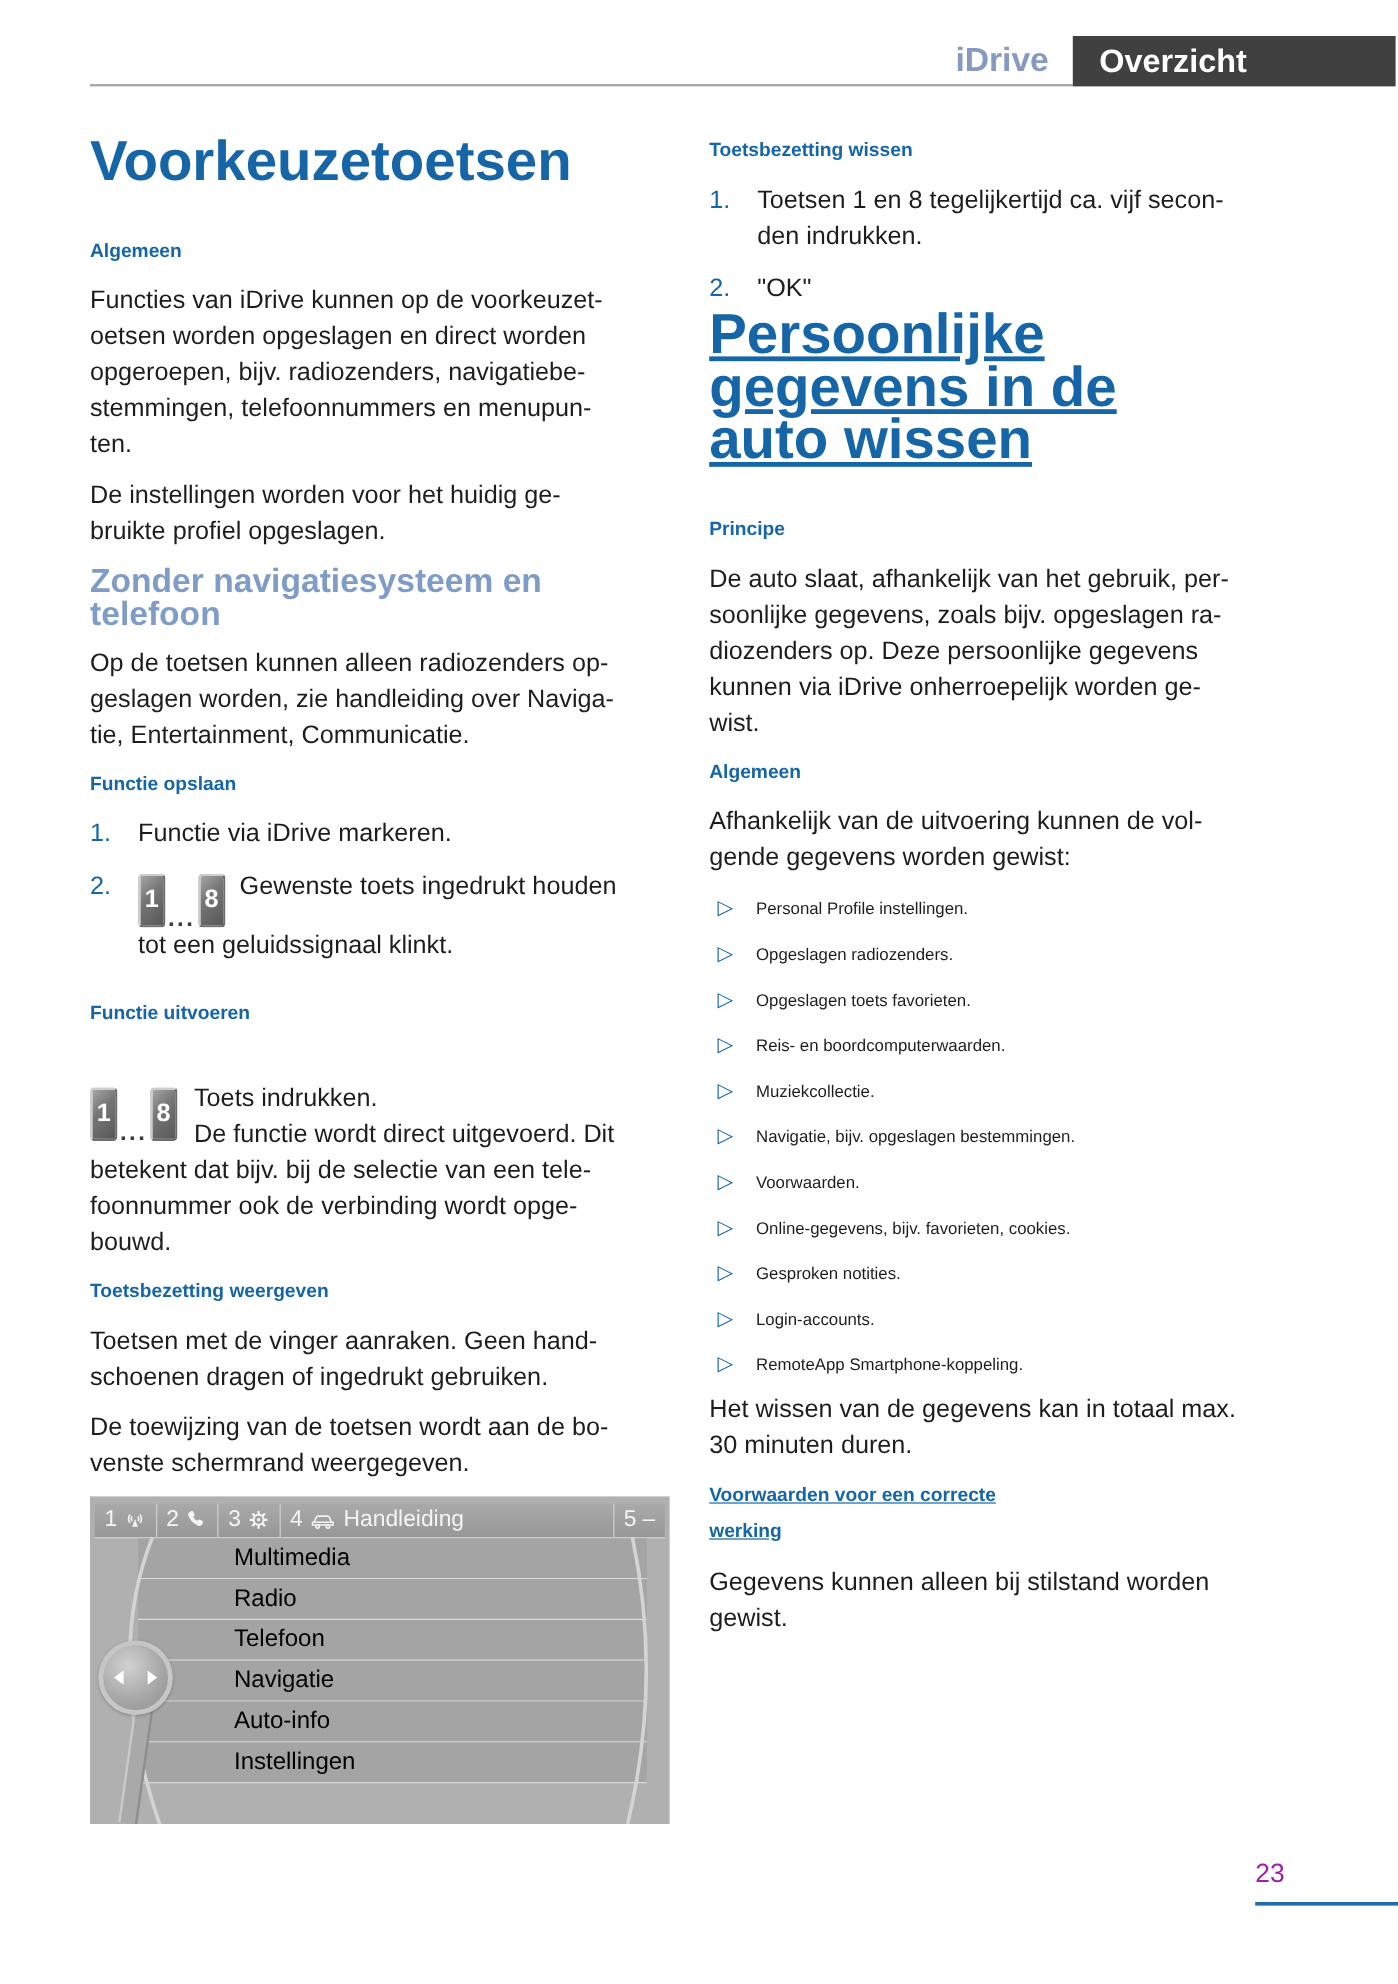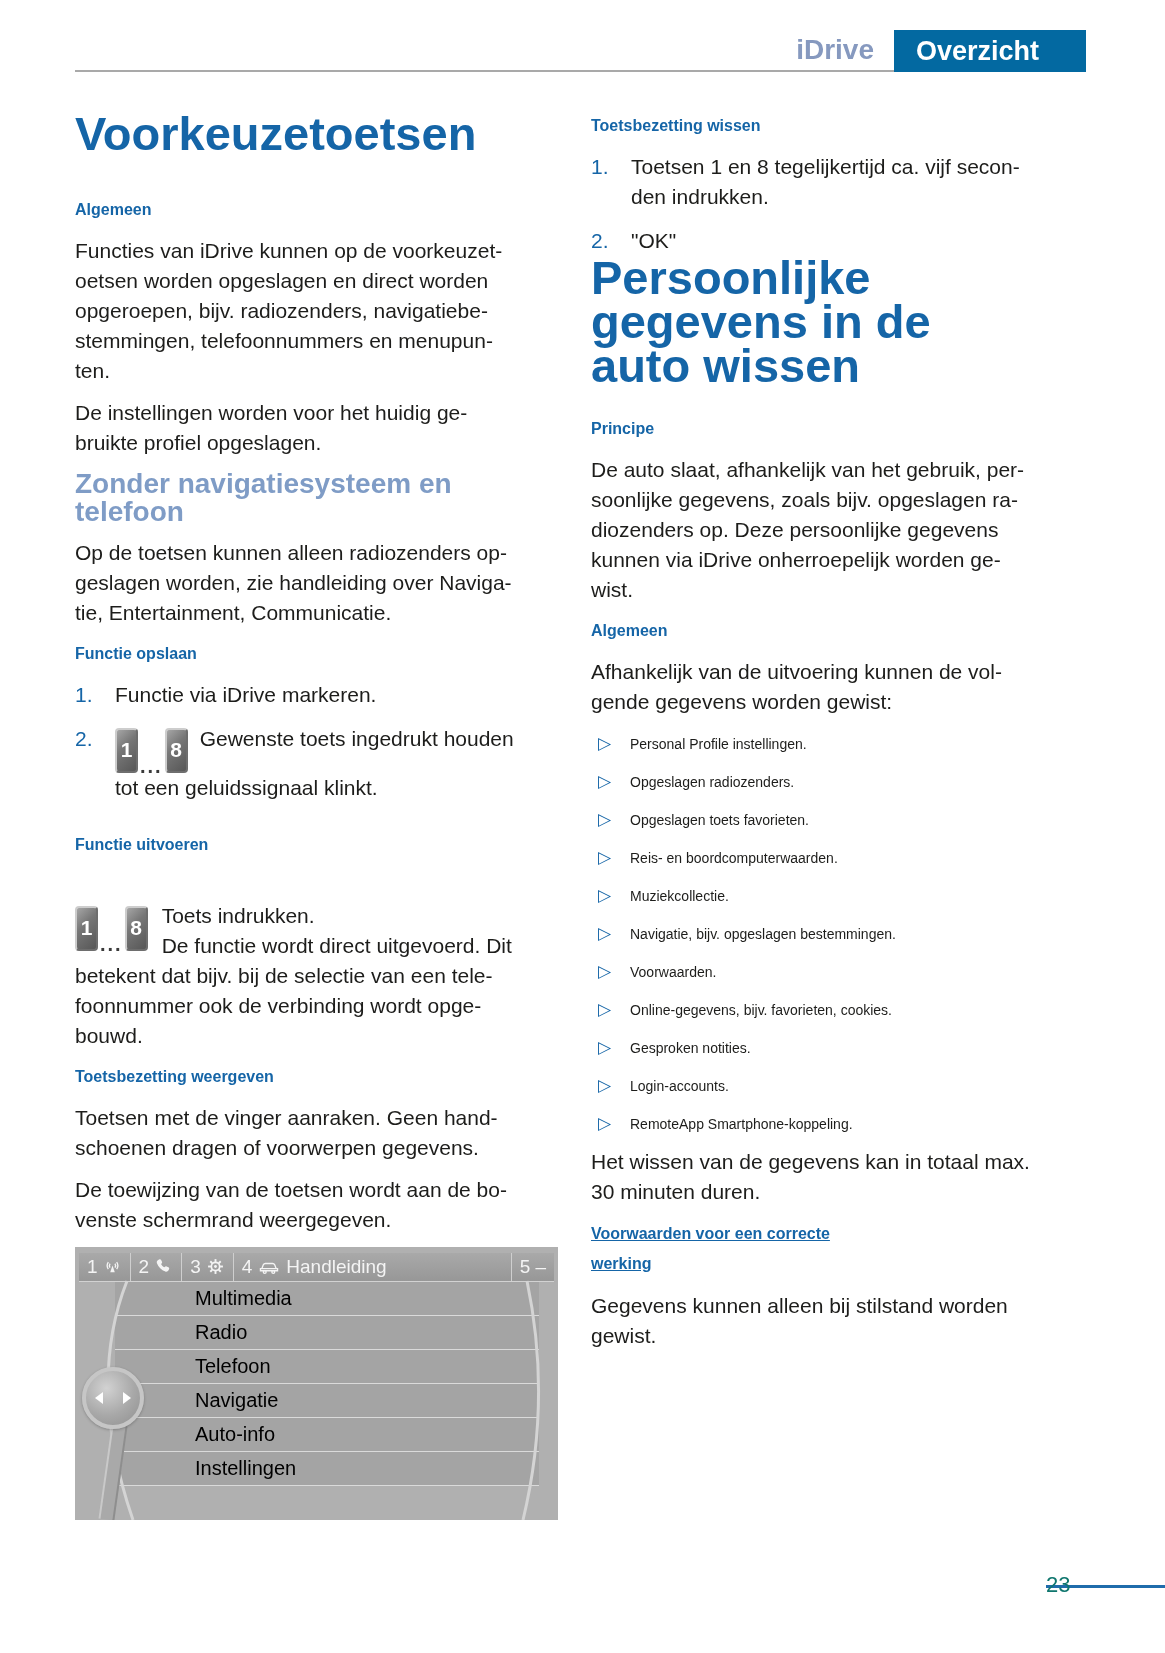--- a/index.html
+++ b/index.html
@@ -2,21 +2,21 @@
 <html><head>
 <meta charset="utf-8">
 <style>
   html,body{margin:0;padding:0;background:#ffffff;}
   .page{position:relative;width:1165px;height:1653px;background:#fff;overflow:hidden;
         font-family:"Liberation Sans", sans-serif;color:#1d1d1b;}
   
   .hdr-rule{position:absolute;left:75px;top:70px;width:819px;height:2px;background:#a9a9a9;}
   .hdr-section{position:absolute;top:30px;right:291px;height:40px;line-height:40px;
                font-size:28px;font-weight:bold;color:#8699bf;}
-  .hdr-box{position:absolute;left:894px;top:30px;width:192px;height:42px;background:#0369a1;
+  .hdr-box{position:absolute;left:894px;top:30px;width:269px;height:42px;background:#404040;
            display:flex;align-items:center;}
   .hdr-box span{color:#fff;font-weight:bold;font-size:27px;padding-left:22px;}
   
   .col{position:absolute;top:112px;}
   .col-left{left:75px;width:487px;}
   .col-right{left:591px;width:505px;}
   h1.doc{font-size:47px;line-height:44px;font-weight:bold;color:#1565a7;margin:0 0 40px 0;white-space:pre-line;}
   h2.doc{font-size:16px;line-height:28px;font-weight:bold;color:#1565a7;margin:0 0 12px 0;white-space:pre-line;}
   h3.doc{font-size:28px;line-height:28px;font-weight:bold;color:#7f9cc6;margin:0 0 12px 0;}
   p.doc{font-size:21px;line-height:30px;margin:0 0 12px 0;white-space:pre-line;}
@@ -58,21 +58,21 @@
         background:radial-gradient(circle at 38% 32%,#d2d2d2,#a8a8a8 55%,#8f8f8f 100%);
         border:4px solid #c6c6c6;box-shadow:0 1px 3px rgba(0,0,0,.25);box-sizing:border-box;
         display:flex;align-items:center;justify-content:space-between;padding:0 9px;}
   .arrow-l{width:0;height:0;border-top:6px solid transparent;border-bottom:6px solid transparent;border-right:8px solid #fff;}
   .arrow-r{width:0;height:0;border-top:6px solid transparent;border-bottom:6px solid transparent;border-left:8px solid #fff;}
   .stem{position:absolute;left:30px;top:178px;width:12px;height:95px;background:#a9a9a9;
         border-left:2px solid #c9c9c9;border-right:2px solid #8e8e8e;transform:rotate(8deg);}
   .swoosh{position:absolute;inset:0;pointer-events:none;}
   
   .foot-line{position:absolute;left:1046px;top:1585px;width:119px;height:3px;background:#1f6cab;}
-  .foot-num{position:absolute;left:1046px;top:1548px;font-size:22px;color:#0f766e;margin-top:24px;}
+  .foot-num{position:absolute;left:1046px;top:1548px;font-size:22px;color:#a21caf;}
 </style>
 </head>
 <body>
 
 <div class="page">
 
   <div class="hdr-rule"></div>
   <div class="hdr-section">iDrive</div>
   <div class="hdr-box">
     <span>Overzicht</span>
@@ -110,21 +110,21 @@
     <p class="doc mb28">
       <span class="keys keys-float"><span class="keybtn">1</span><span class="keydots">...</span><span class="keybtn">8</span></span><span>Toets indrukken.</span>
       <span style="white-space:pre-line;">De functie wordt direct uitgevoerd. Dit
 betekent dat bijv. bij de selectie van een tele-
 foonnummer ook de verbinding wordt opge-
 bouwd.</span>
     </p>
 
     <h2 class="doc gap-h2">Toetsbezetting weergeven</h2>
     <p class="doc">Toetsen met de vinger aanraken. Geen hand-
-schoenen dragen of voorwerpen gegevens.</p>
+schoenen dragen of ingedrukt gebruiken.</p>
     <p class="doc mb0">De toewijzing van de toetsen wordt aan de bo-
 venste schermrand weergegeven.</p>
 
     <div class="shot">
       <div class="shot-topbar">
         <div class="seg">
           <span class="n">1</span>
           <svg width="19" height="19" viewBox="0 0 20 20" fill="none" stroke="#f4f4f4" stroke-width="1.4">
             <path d="M10 9 L7.6 16 H12.4 Z" fill="#f4f4f4" stroke="none"></path>
             <path d="M5.6 5.4 a6.6 6.6 0 0 0 0 7.4"></path>
@@ -199,21 +199,21 @@
     <div class="oli">
       <span class="num">1.</span>
       <span class="otext">Toetsen 1 en 8 tegelijkertijd ca. vijf secon-
 den indrukken.</span>
     </div>
     <div class="oli mb0">
       <span class="num">2.</span>
       <span class="otext">"OK"</span>
     </div>
 
-    <h1 class="doc mt64" style="margin-bottom:27px;">Persoonlijke gegevens in de
+    <h1 class="doc mt64" style="margin-bottom:40px;text-decoration:underline;">Persoonlijke gegevens in de
 auto wissen</h1>
 
     <h2 class="doc">Principe</h2>
     <p class="doc mb34">De auto slaat, afhankelijk van het gebruik, per-
 soonlijke gegevens, zoals bijv. opgeslagen ra-
 diozenders op. Deze persoonlijke gegevens
 kunnen via iDrive onherroepelijk worden ge-
 wist.</p>
 
     <h2 class="doc">Algemeen</h2>

